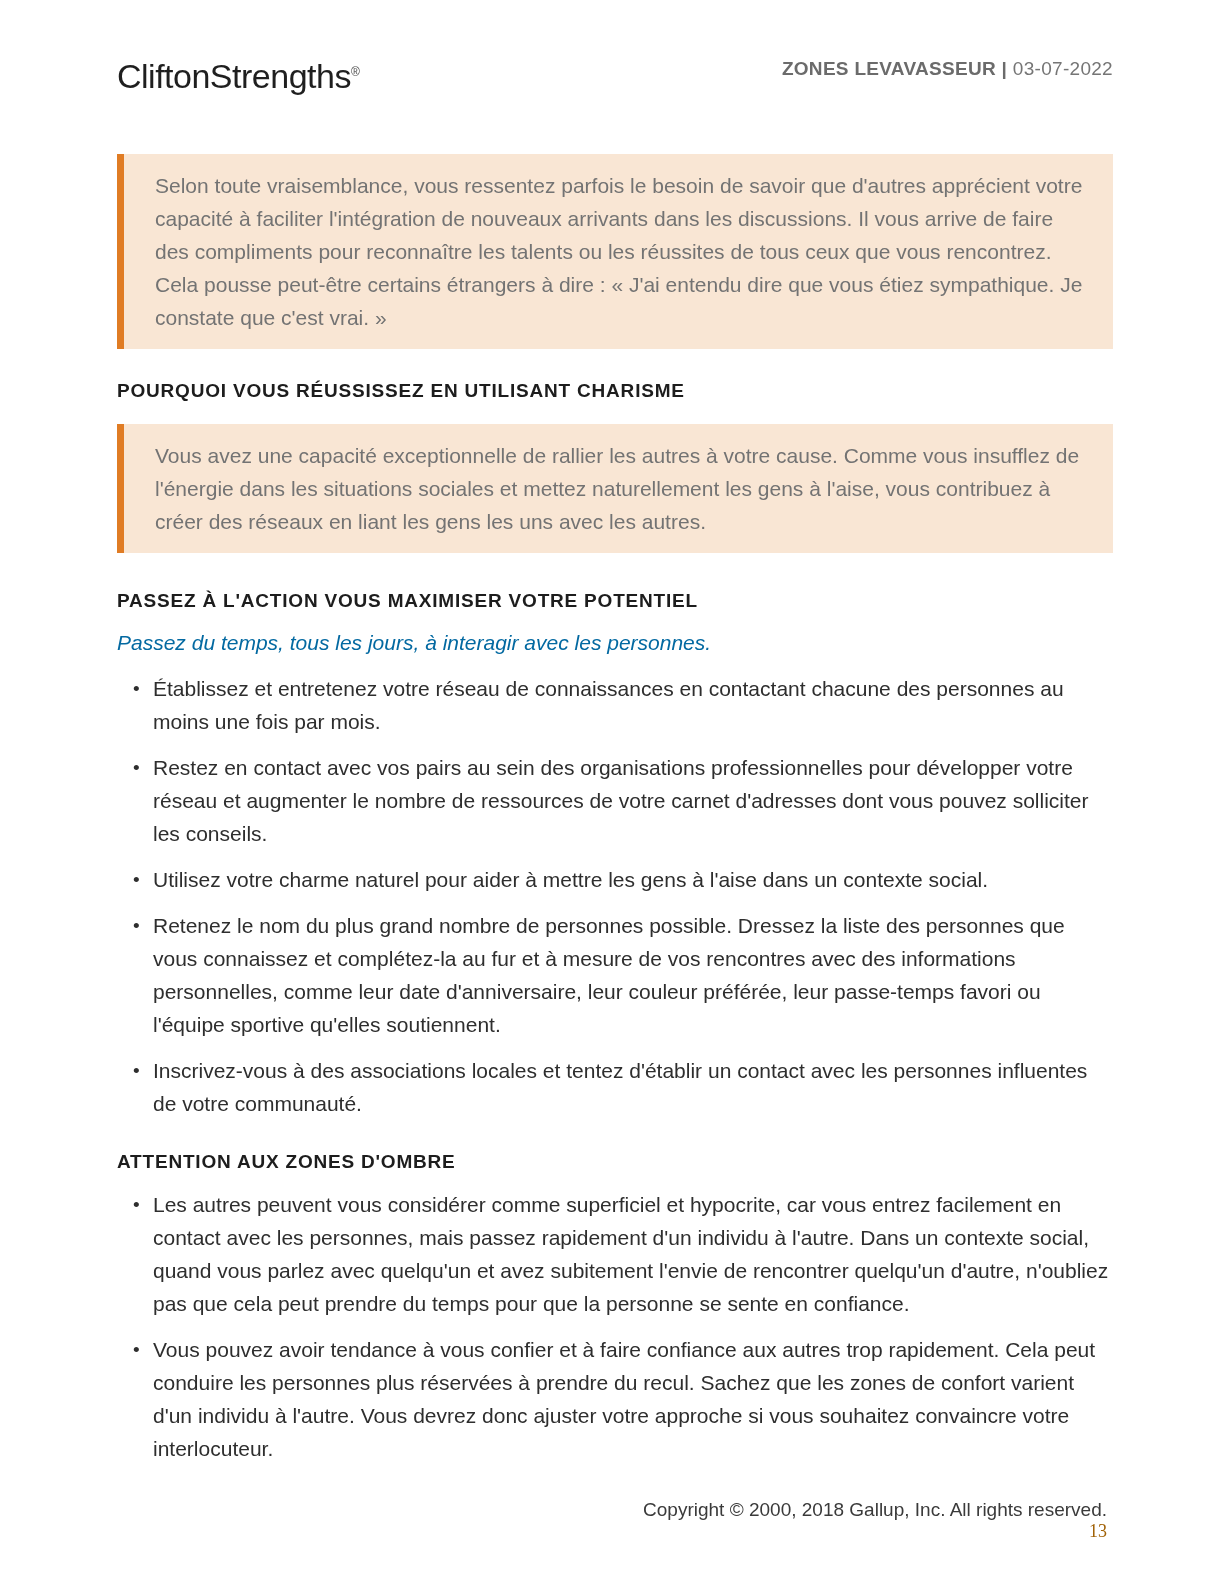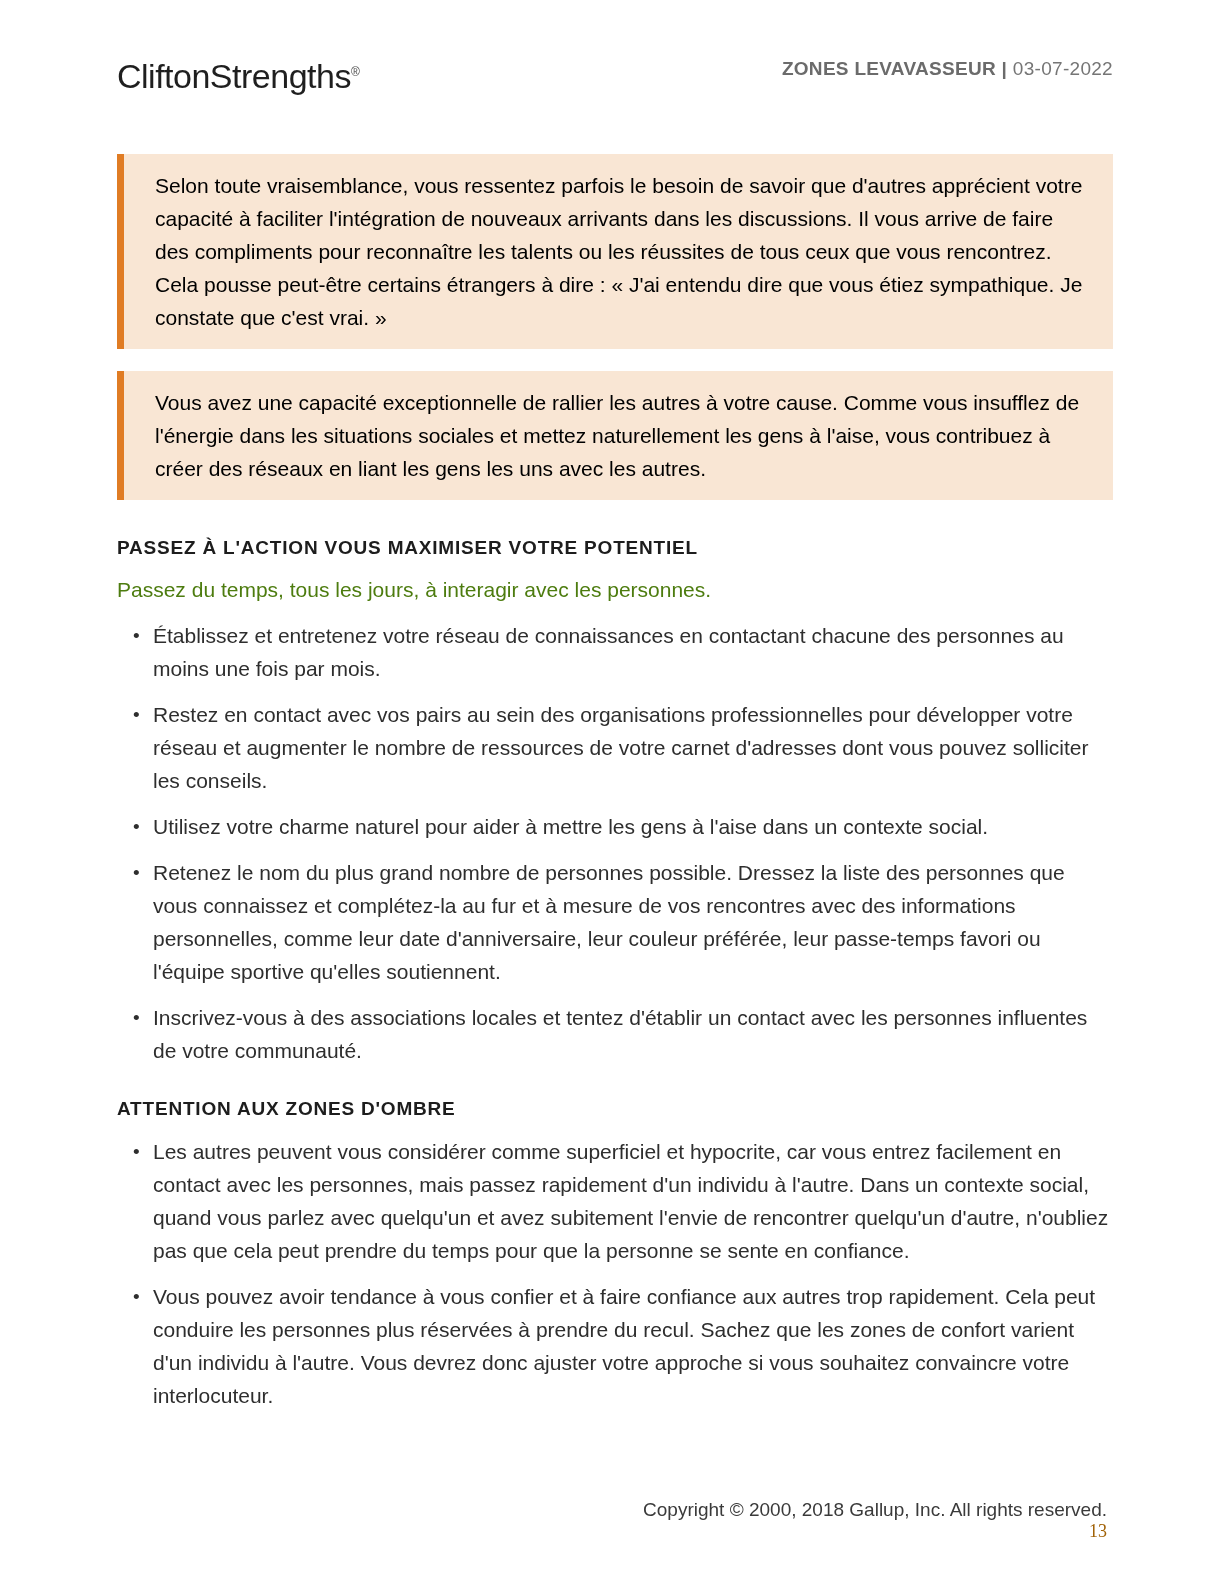--- a/index.html
+++ b/index.html
@@ -50,39 +50,40 @@
     font-weight: bold;
     color: #6b6b6b;
   }
   
   .highlight-box {
     background: #f9e6d4;
     border-left: 7px solid #e07c24;
     padding: 15px 30px 15px 31px;
     font-size: 21px;
     line-height: 33px;
-    color: #000000;
+    color: #737373;
     box-sizing: border-box;
   }
   .box-intro { margin-top: 58px; }
   .box-why   { margin-top: 22px; }
   
   .section-heading {
     font-size: 19px;
     font-weight: bold;
     color: #1d1d1d;
     letter-spacing: 0.8px;
     margin-top: 31px;
     line-height: 22px;
   }
   .heading-gap-lg { margin-top: 37px; }
   
   .lead-italic {
+    font-style: italic;
     font-size: 21px;
-    color: #4d7c0f;
+    color: #0369a1;
     margin-top: 17px;
     line-height: 28px;
   }
   
   ul.bullets {
     list-style: none;
     margin: 15px 0 0 0;
     padding: 0;
   }
   ul.bullets li {
@@ -133,20 +134,21 @@
       <div class="header-right">
         <span class="person">ZONES LEVAVASSEUR |</span>
         <span class="date">03-07-2022</span>
       </div>
     </div>
 
     <div class="highlight-box box-intro">
       <span>Selon toute vraisemblance, vous ressentez parfois le besoin de savoir que d'autres apprécient votre capacité à faciliter l'intégration de nouveaux arrivants dans les discussions. Il vous arrive de faire des compliments pour reconnaître les talents ou les réussites de tous ceux que vous rencontrez. Cela pousse peut-être certains étrangers à dire : « J'ai entendu dire que vous étiez sympathique. Je constate que c'est vrai. »</span>
     </div>
 
+    <div class="section-heading">POURQUOI VOUS RÉUSSISSEZ EN UTILISANT CHARISME</div>
 
     <div class="highlight-box box-why">
       <span>Vous avez une capacité exceptionnelle de rallier les autres à votre cause. Comme vous insufflez de l'énergie dans les situations sociales et mettez naturellement les gens à l'aise, vous contribuez à créer des réseaux en liant les gens les uns avec les autres.</span>
     </div>
 
     <div class="section-heading heading-gap-lg">PASSEZ À L'ACTION VOUS MAXIMISER VOTRE POTENTIEL</div>
 
     <div class="lead-italic">Passez du temps, tous les jours, à interagir avec les personnes.</div>
 
     <ul class="bullets">

